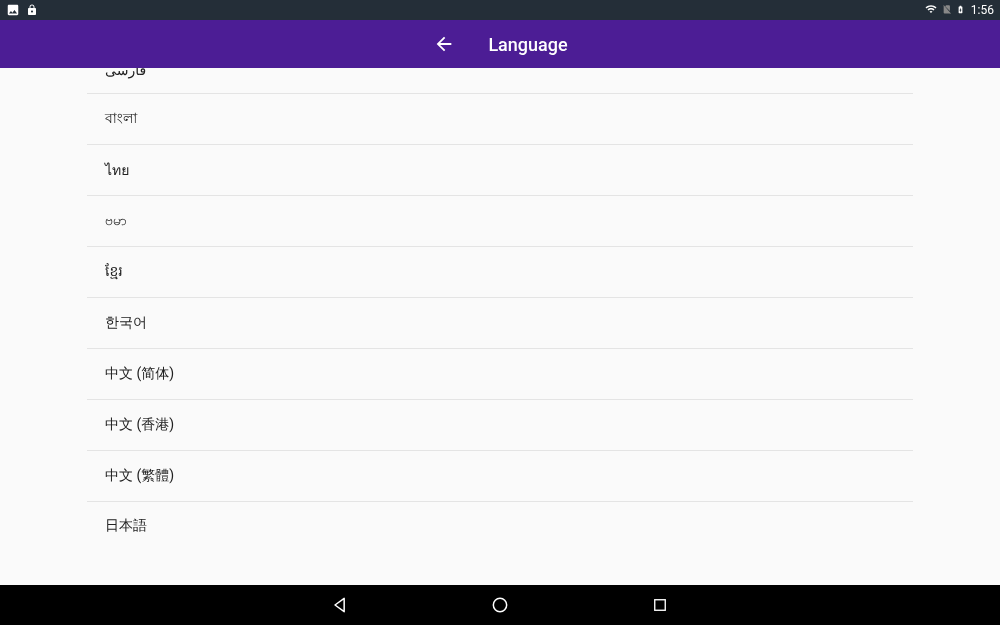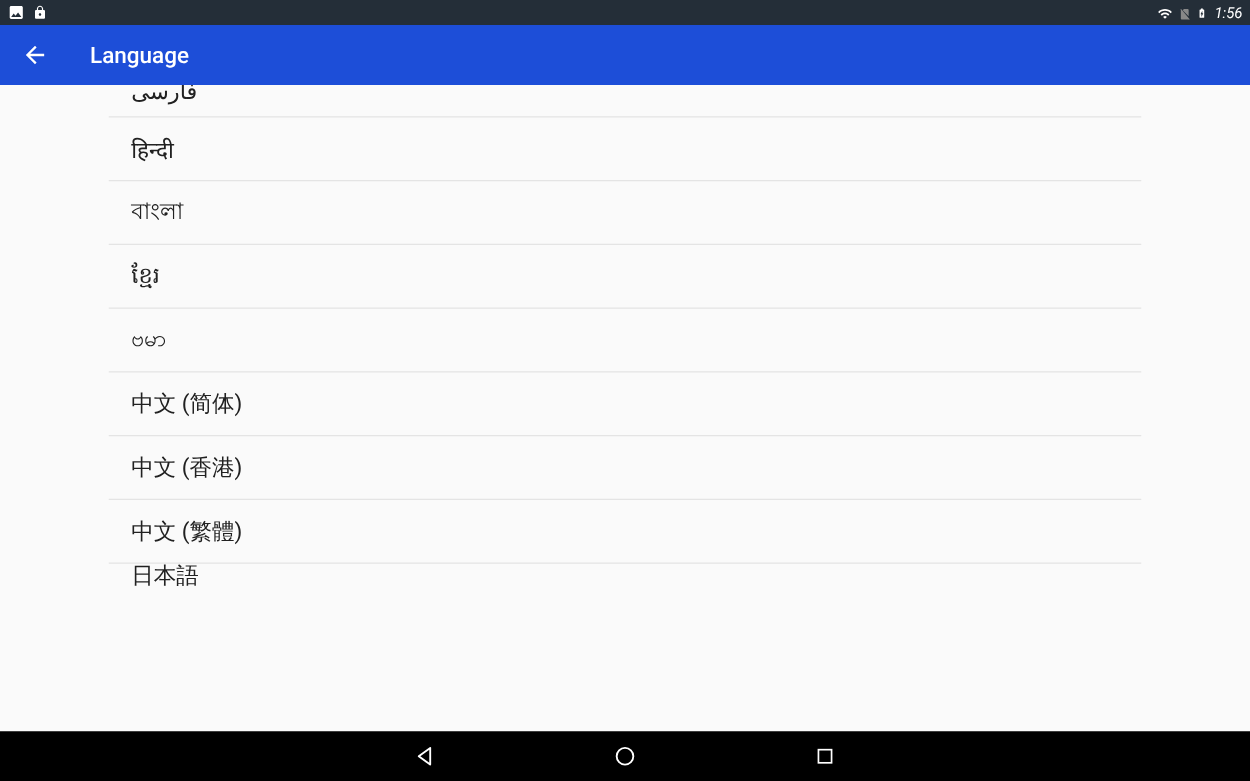--- a/index.html
+++ b/index.html
@@ -25,40 +25,40 @@
       color: #fff;
       font-size: 12px;
     }
     .status-left {
       display: flex;
       align-items: center;
       gap: 6px;
     }
     .status-right {
       display: flex;
-      align-items: flex-end;
+      align-items: flex-start;
       gap: 4px;
-      font-style: italic;
     }
     .status-icon {
       display: inline-flex;
       align-items: center;
       justify-content: center;
     }
     .status-time {
       font-size: 12px;
       margin-left: 2px;
     }
     .app-bar {
       height: 48px;
-      background: #1d4ed8;
+      background: #4c1d95;
       display: flex;
       align-items: center;
       padding: 0 16px;
       color: #fff;
+      justify-content: center;
     }
     .back-btn {
       width: 40px;
       height: 40px;
       display: flex;
       align-items: center;
       justify-content: center;
       margin-left: -8px;
       cursor: pointer;
     }
@@ -73,22 +73,22 @@
       background: #fafafa;
     }
     .list-container {
       width: 826px;
       margin: 0 auto;
     }
     .list-item {
       height: 51px;
       display: flex;
       align-items: center;
-      padding: 12px 18px;
-      font-size: 18px;
+      padding: 0 18px;
+      font-size: 14px;
       color: #212121;
       border-bottom: 1px solid #e4e4e4;
       cursor: pointer;
     }
     .list-item.first-partial {
       height: 26px;
       align-items: flex-start;
       padding-top: 0;
     }
     .list-item.first-partial span {
@@ -164,30 +164,33 @@
   </div>
   <div class="app-title">Language</div>
 </div>
 
 <div class="content">
   <div class="list-container">
     <div class="list-item first-partial">
       <span>فارسی</span>
     </div>
     <div class="list-item">
-      <span>हिन्दी</span>
-    </div>
-    <div class="list-item">
       <span>বাংলা</span>
     </div>
     <div class="list-item">
+      <span>ไทย</span>
+    </div>
+    <div class="list-item">
+      <span>ဗမာ</span>
+    </div>
+    <div class="list-item">
       <span>ខ្មែរ</span>
     </div>
     <div class="list-item">
-      <span>ဗမာ</span>
+      <span>한국어</span>
     </div>
     <div class="list-item">
       <span>中文 (简体)</span>
     </div>
     <div class="list-item">
       <span>中文 (香港)</span>
     </div>
     <div class="list-item">
       <span>中文 (繁體)</span>
     </div>

